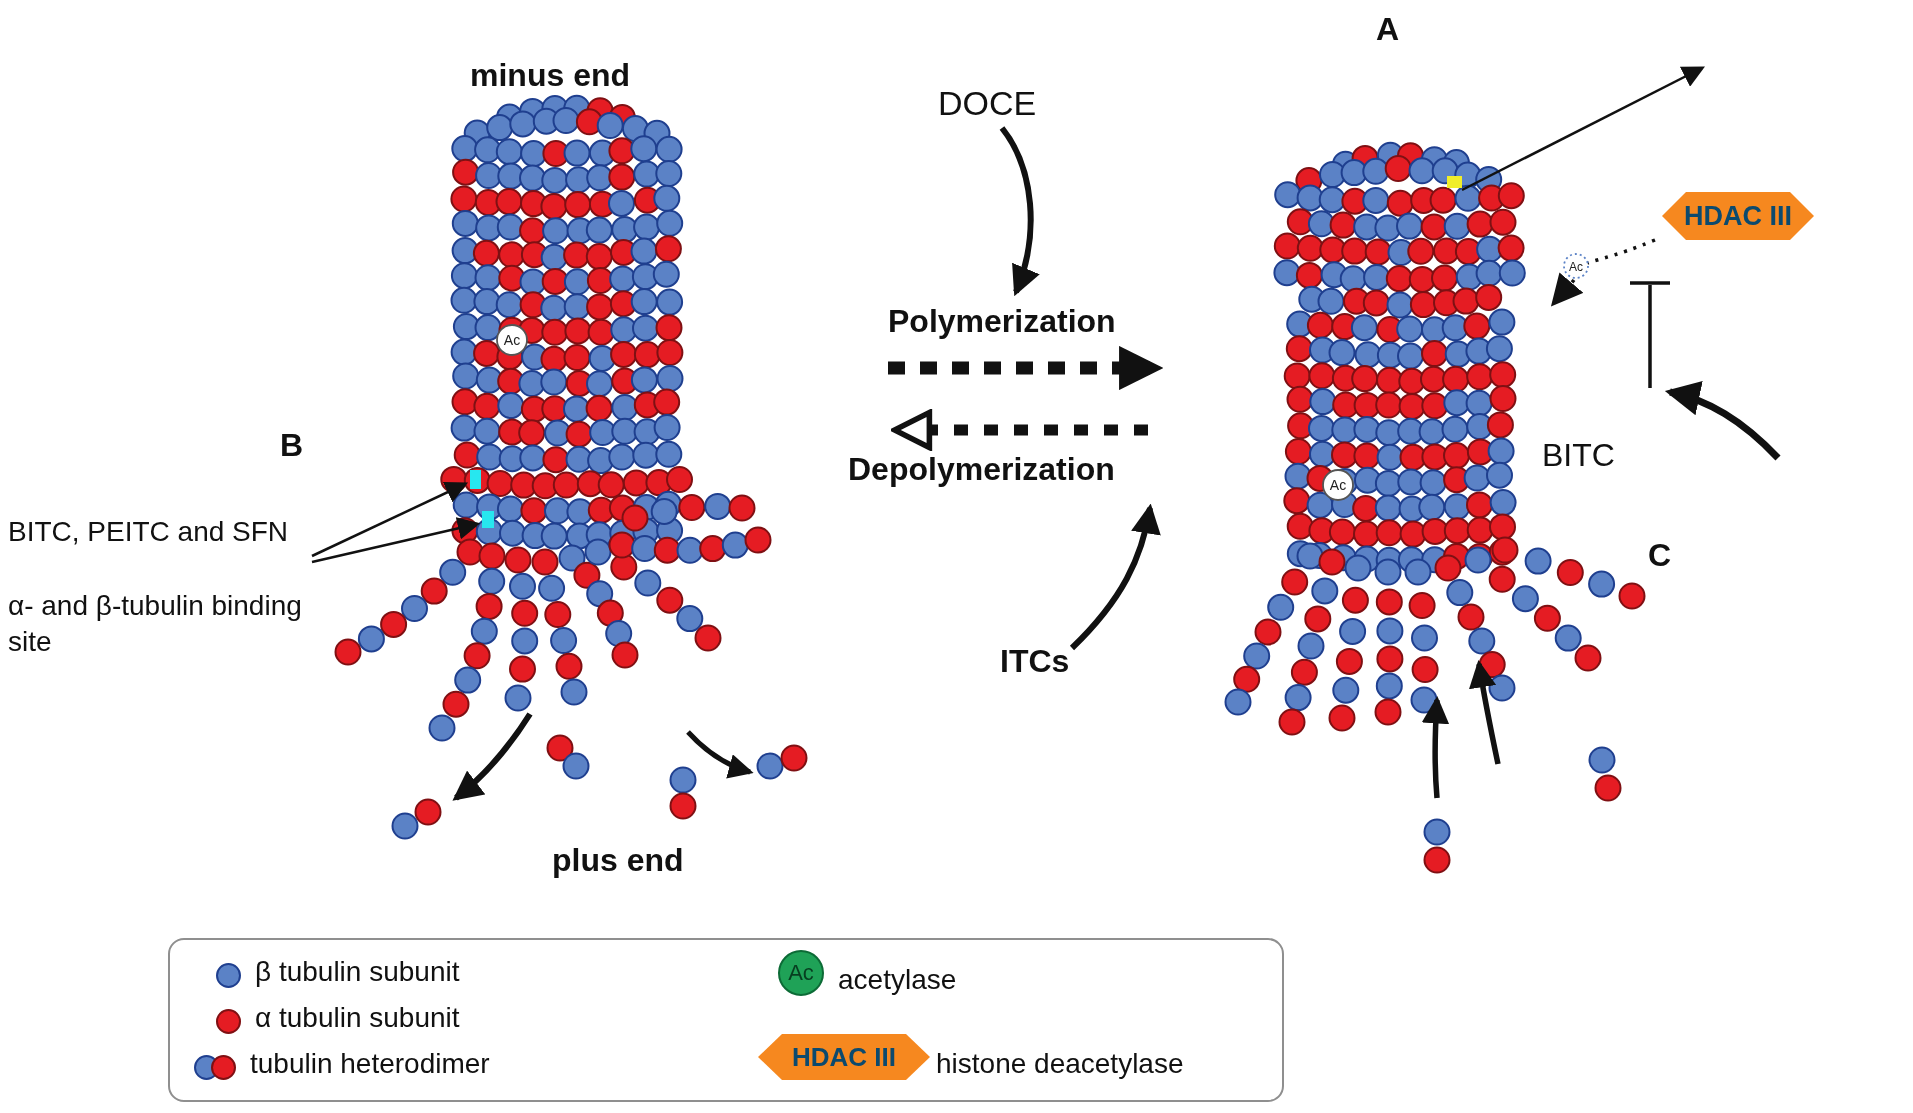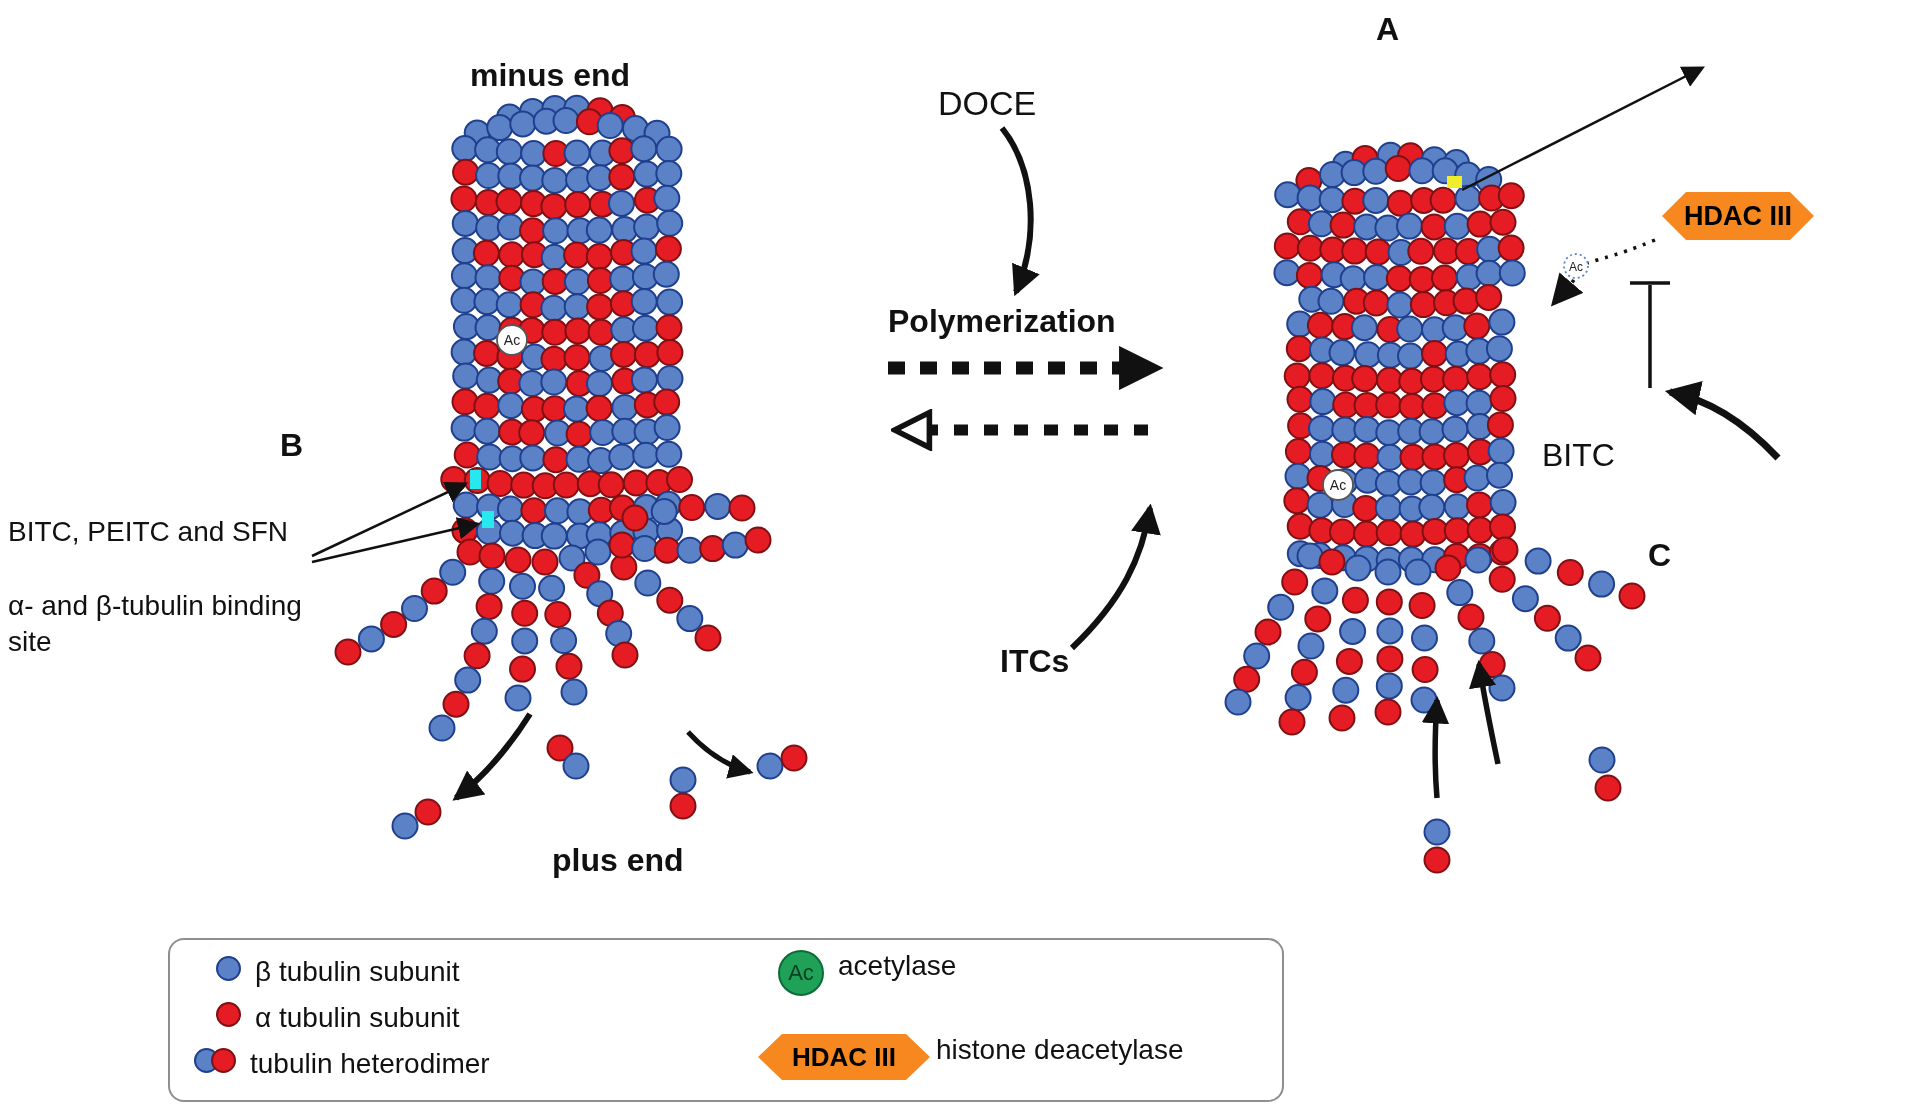--- a/index.html
+++ b/index.html
@@ -3,28 +3,28 @@
 <meta charset="utf-8">
 <style>
   html,body{margin:0;padding:0;background:#fff;}
   .stage{position:relative;width:1913px;height:1113px;background:#fff;overflow:hidden;
          font-family:"Liberation Sans",sans-serif;color:#111;}
   #art{position:absolute;left:0;top:0;}
   .lbl{position:absolute;white-space:nowrap;color:#111;line-height:1.12;}
   .b{font-weight:bold;}
 
   .hdac-badge{display:inline-flex;align-items:center;justify-content:center;
-      background:var(--hdac-fill,#f6881f);color:#000000;font-weight:bold;
+      background:var(--hdac-fill,#f6881f);color:#0c4a6e;font-weight:bold;
       clip-path:polygon(24px 0,calc(100% - 24px) 0,100% 50%,calc(100% - 24px) 100%,24px 100%,0 50%);}
   .hdac-main{position:absolute;left:1662px;top:192px;width:152px;height:48px;font-size:27px;}
   .hdac-small{width:172px;height:46px;font-size:26px;}
 
   .legend{position:absolute;left:168px;top:938px;width:1112px;height:160px;
       border:2px solid #8f8f8f;border-radius:16px;background:#fff;}
-  .lrow{position:absolute;display:flex;align-items:flex-start;gap:14px;font-size:28px;color:#111;}
+  .lrow{position:absolute;display:flex;align-items:flex-end;gap:14px;font-size:28px;color:#111;}
   .sw{display:inline-block;width:25px;height:25px;border-radius:50%;box-sizing:border-box;}
   .sw-beta{background:var(--beta-fill);border:2px solid var(--beta-stroke);}
   .sw-alpha{background:var(--alpha-fill);border:2px solid var(--alpha-stroke);}
   .overlap{margin-left:-8px;}
   .sw-ac{display:inline-flex;align-items:center;justify-content:center;width:46px;height:46px;
       border-radius:50%;box-sizing:border-box;background:var(--acetylase-fill);
       border:2px solid var(--acetylase-stroke);color:#073e20;font-size:22px;}
 </style>
 </head>
 <body>
@@ -538,20 +538,21 @@
       <g>
         <circle cx="1576" cy="266" r="12" fill="#fff" stroke="#5b82c6" stroke-width="1.8" stroke-dasharray="2 3"></circle>
         <text x="1576" y="271" text-anchor="middle" font-size="12" fill="#222" font-family="&quot;Liberation Sans&quot;, sans-serif">Ac</text>
       </g>
     </svg>
 
   <div class="lbl b" style="left:470px;top:58px;font-size:32px">minus end</div>
   <div class="lbl b" style="left:552px;top:843px;font-size:32px">plus end</div>
   <div class="lbl" style="left:938px;top:84px;font-size:34px">DOCE</div>
   <div class="lbl b" style="left:888px;top:304px;font-size:32px">Polymerization</div>
+  <div class="lbl b" style="left:848px;top:452px;font-size:32px">Depolymerization</div>
   <div class="lbl b" style="left:1000px;top:644px;font-size:32px">ITCs</div>
   <div class="lbl b" style="left:280px;top:428px;font-size:32px">B</div>
   <div class="lbl b" style="left:1376px;top:12px;font-size:32px">A</div>
   <div class="lbl b" style="left:1648px;top:538px;font-size:32px">C</div>
   <div class="lbl" style="left:8px;top:516px;font-size:28px">BITC, PEITC and SFN</div>
   <div class="lbl" style="left:8px;top:590px;font-size:28px">α- and β-tubulin binding</div>
   <div class="lbl" style="left:8px;top:626px;font-size:28px">site</div>
   <div class="lbl" style="left:1542px;top:438px;font-size:32px">BITC</div>
 
   <div class="hdac-badge hdac-main">HDAC III</div>

